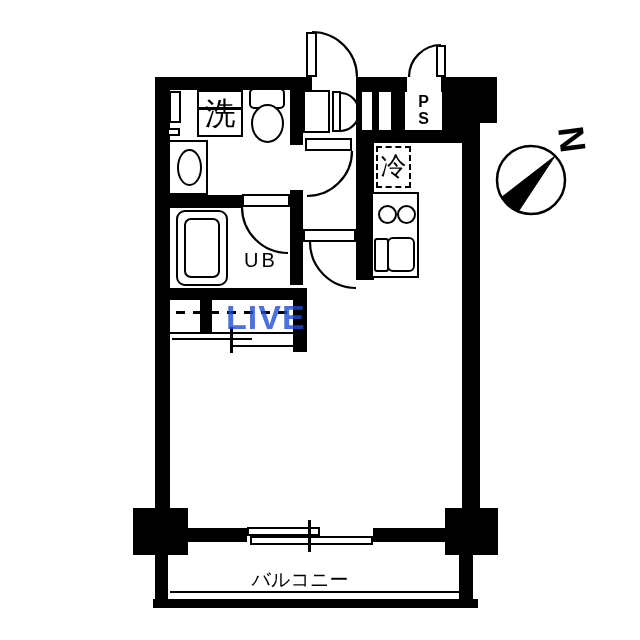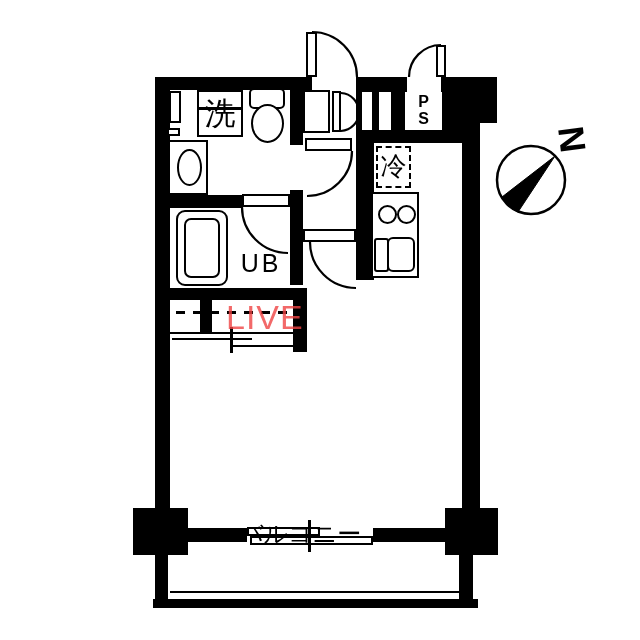--- a/index.html
+++ b/index.html
@@ -7,21 +7,21 @@
           font-family:"Liberation Sans","DejaVu Sans",sans-serif;}
   .w{position:absolute;background:#000;}                 
   .f{position:absolute;background:#fff;border:2.5px solid #000;box-sizing:border-box;} 
   .fo{position:absolute;background:#fff;box-sizing:border-box;} 
   .ln{position:absolute;background:#000;}                
   .dash{position:absolute;height:2.5px;background:repeating-linear-gradient(90deg,#000 0 9px,transparent 9px 17px);}
   .txt{position:absolute;color:#000;text-align:center;line-height:1.05;}
   .round{border-radius:9px;}
   .ell{border-radius:50%;}
   svg.overlay{position:absolute;left:0;top:0;}
-  .wm{position:absolute;color:#ef4444;opacity:.8;font-weight:normal;letter-spacing:1px;}
+  .wm{position:absolute;color:#1d4ed8;opacity:.8;font-weight:bold;letter-spacing:1px;}
 </style>
 </head>
 <body>
 
 <div id="canvas">
 
   <div class="w" style="left:155px;top:77px;width:157px;height:13px"></div>
   <div class="w" style="left:356px;top:77px;width:51px;height:60px"></div>
   <div class="w" style="left:441px;top:77px;width:56px;height:46px"></div>
   <div class="w" style="left:372px;top:123px;width:90px;height:20px"></div>
@@ -53,21 +53,21 @@
   <div class="txt" style="left:197px;top:98px;width:46px;font-size:31px">洗</div>
   <div class="f round" style="left:249px;top:88px;width:36px;height:21px;border-radius:5px"></div>
   <div class="f ell" style="left:251px;top:104px;width:33px;height:39px"></div>
   <div class="f" style="left:168px;top:140px;width:40px;height:55px"></div>
   <div class="f ell" style="left:177px;top:149px;width:25px;height:37px;border-width:2px"></div>
   <div class="f" style="left:169px;top:91px;width:12px;height:32px;border-width:2px"></div>
   <div class="f" style="left:167px;top:128px;width:13px;height:8px;border-width:2px"></div>
 
   <div class="f round" style="left:176px;top:210px;width:52px;height:76px"></div>
   <div class="f round" style="left:184px;top:218px;width:36px;height:60px;border-width:2px;border-radius:7px"></div>
-  <div class="txt" style="left:232px;top:250px;width:58px;font-size:25px;letter-spacing:3px">UB</div>
+  <div class="txt" style="left:232px;top:250px;width:58px;font-size:20px;letter-spacing:3px">UB</div>
 
   <div class="w" style="left:200px;top:300px;width:12px;height:32px"></div>
   <div class="dash" style="left:176px;top:311px;width:114px"></div>
   <div class="ln" style="left:170px;top:332px;width:123px;height:2px"></div>
   <div class="ln" style="left:172px;top:338px;width:80px;height:2px"></div>
   <div class="ln" style="left:230px;top:345px;width:63px;height:2px"></div>
   <div class="ln" style="left:230px;top:327px;width:2.5px;height:26px"></div>
 
   <div style="position:absolute;left:376px;top:146px;width:35px;height:42px;border:2.5px dashed #000;box-sizing:border-box"></div>
   <div class="txt" style="left:376px;top:153px;width:35px;font-size:26px">冷</div>
@@ -99,17 +99,17 @@
       <path d="M242,207 A46,46 0 0 0 288,253"></path>
       <path d="M310,242 A46,46 0 0 0 356,288"></path>
     </g>
     <g>
       <circle cx="531" cy="180" r="34" fill="none" stroke="#000" stroke-width="2.5"></circle>
       <path d="M555,156 L502,197 A34,34 0 0 0 518,212 Z" fill="#000" stroke="#000" stroke-width="1"></path>
       <text transform="translate(558,128) rotate(83)" font-size="36" font-weight="bold" font-family="Liberation Sans, DejaVu Sans, sans-serif" fill="#000">N</text>
     </g>
   </svg>
 
-  <div class="txt" style="left:200px;top:521px;width:200px;font-size:24px">バルコニー</div>
+  <div class="txt" style="left:200px;top:570px;width:200px;font-size:19px">バルコニー</div>
 
   <div class="wm" style="left:226px;top:298px;font-size:34px">LIVE</div>
 
 </div>
 
 </body></html>

